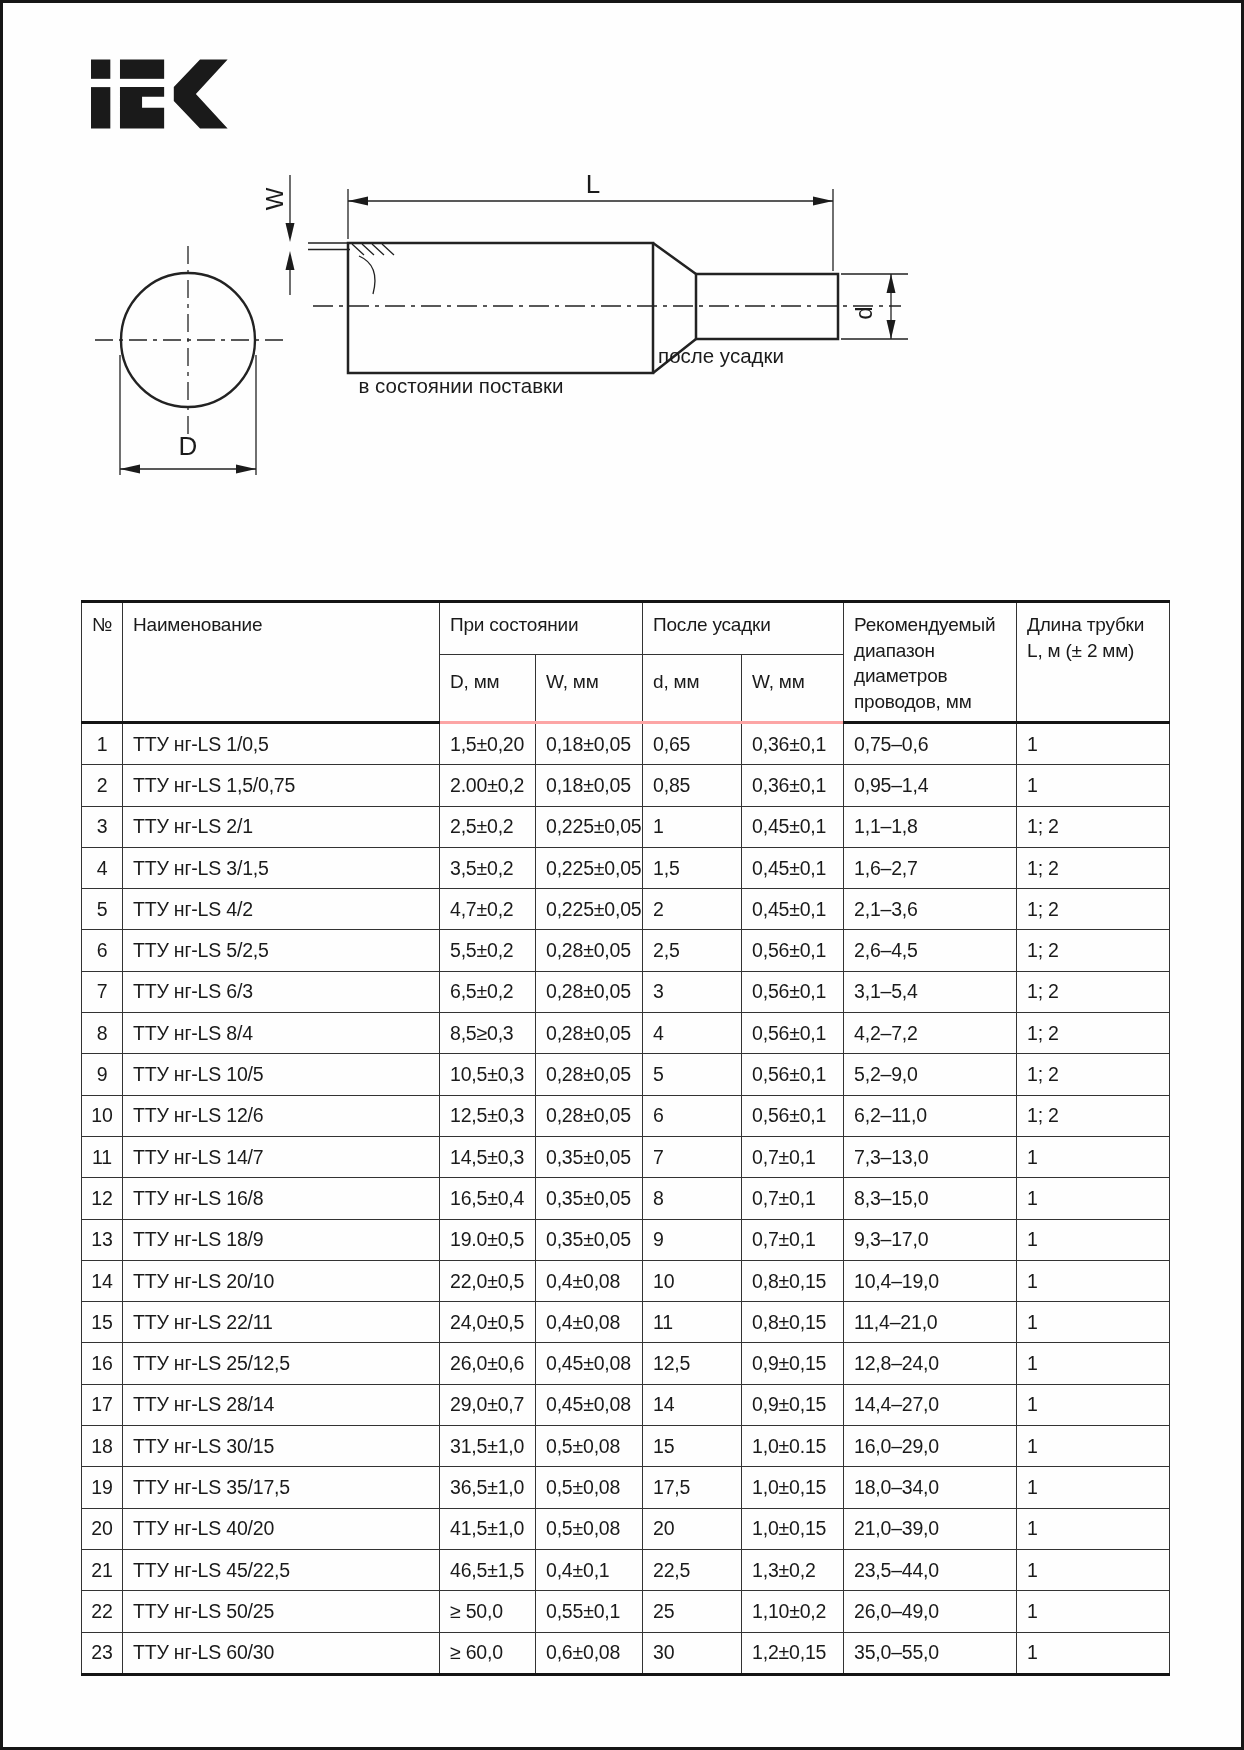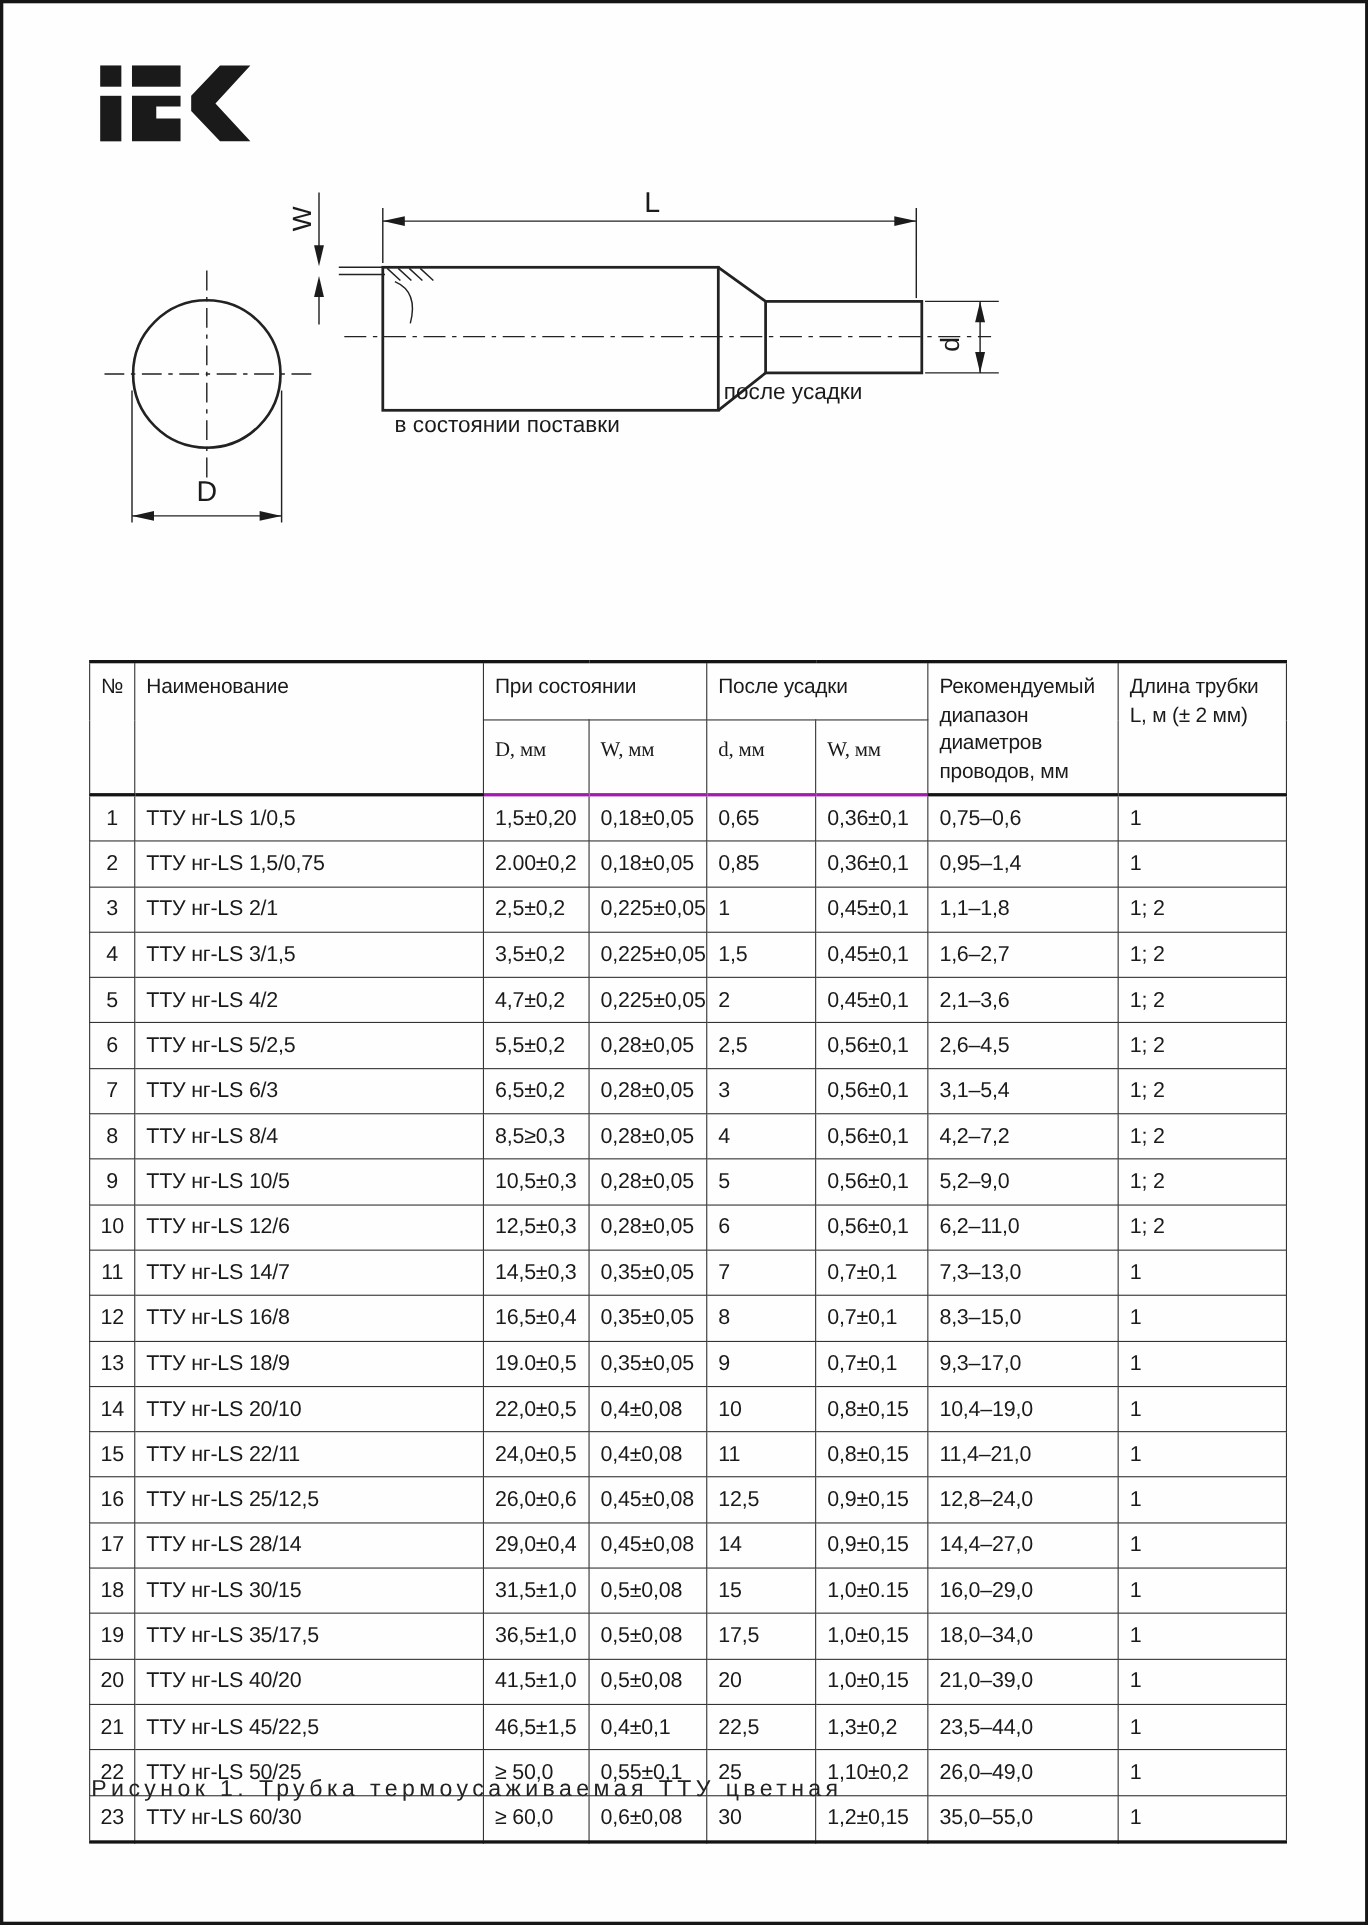--- a/index.html
+++ b/index.html
@@ -35,21 +35,21 @@
     border:1.5px solid #333;
     font-weight:normal;
     text-align:left;
     padding:2px 6px 2px 10px;
     overflow:hidden;
     white-space:nowrap;
   }
   table.spec thead th{vertical-align:top;padding-top:9px;font-size:19px;white-space:normal;line-height:1.35;}
   table.spec thead tr.grp th{height:40px;}
   table.spec thead tr.sub th{height:50px;padding-top:14px;}
-  table.spec thead tr.sub th{border-bottom:3px solid #a21caf;font-family:Liberation Serif, serif;}
+  table.spec thead tr.sub th{border-bottom:3px solid #fca5a5;}
   table.spec thead th.span2{border-bottom:3px solid #141414;}
   table.spec tbody td{height:36.3px;vertical-align:middle;}
   table.spec td.c-num, table.spec th.c-num{text-align:center;padding-left:2px;padding-right:2px;}
   
   .figure-caption{
     position:absolute;left:80px;top:1612px;
     font-size:21px;letter-spacing:4px;color:#222;
     white-space:nowrap;
   }
 </style>
@@ -300,21 +300,21 @@
           <td>26,0±0,6</td>
           <td>0,45±0,08</td>
           <td>12,5</td>
           <td>0,9±0,15</td>
           <td>12,8–24,0</td>
           <td>1</td>
         </tr>
         <tr>
           <td class="c-num">17</td>
           <td>ТТУ нг-LS 28/14</td>
-          <td>29,0±0,4</td>
+          <td>29,0±0,7</td>
           <td>0,45±0,08</td>
           <td>14</td>
           <td>0,9±0,15</td>
           <td>14,4–27,0</td>
           <td>1</td>
         </tr>
         <tr>
           <td class="c-num">18</td>
           <td>ТТУ нг-LS 30/15</td>
           <td>31,5±1,0</td>
@@ -370,15 +370,14 @@
           <td>≥ 60,0</td>
           <td>0,6±0,08</td>
           <td>30</td>
           <td>1,2±0,15</td>
           <td>35,0–55,0</td>
           <td>1</td>
         </tr>
       </tbody>
   </table>
 
-  <div class="figure-caption">Рисунок 1. Трубка термоусаживаемая ТТУ цветная</div>
 
 </div>
 
 </body></html>

